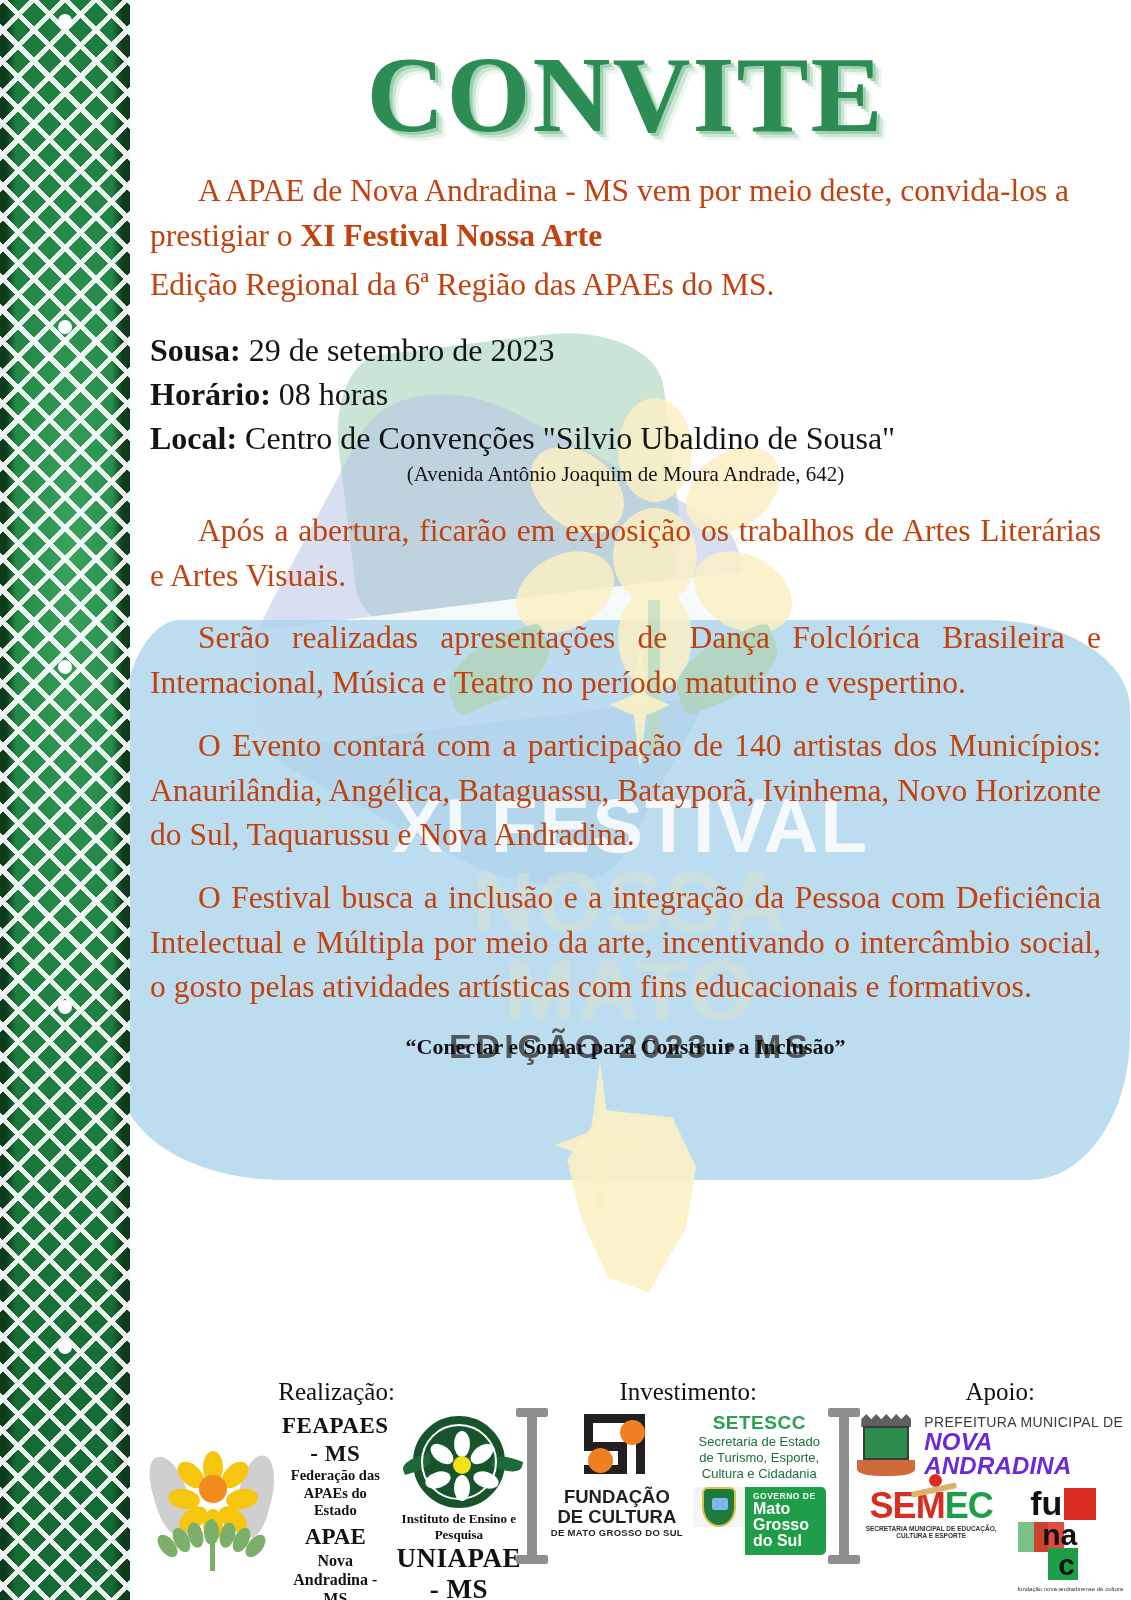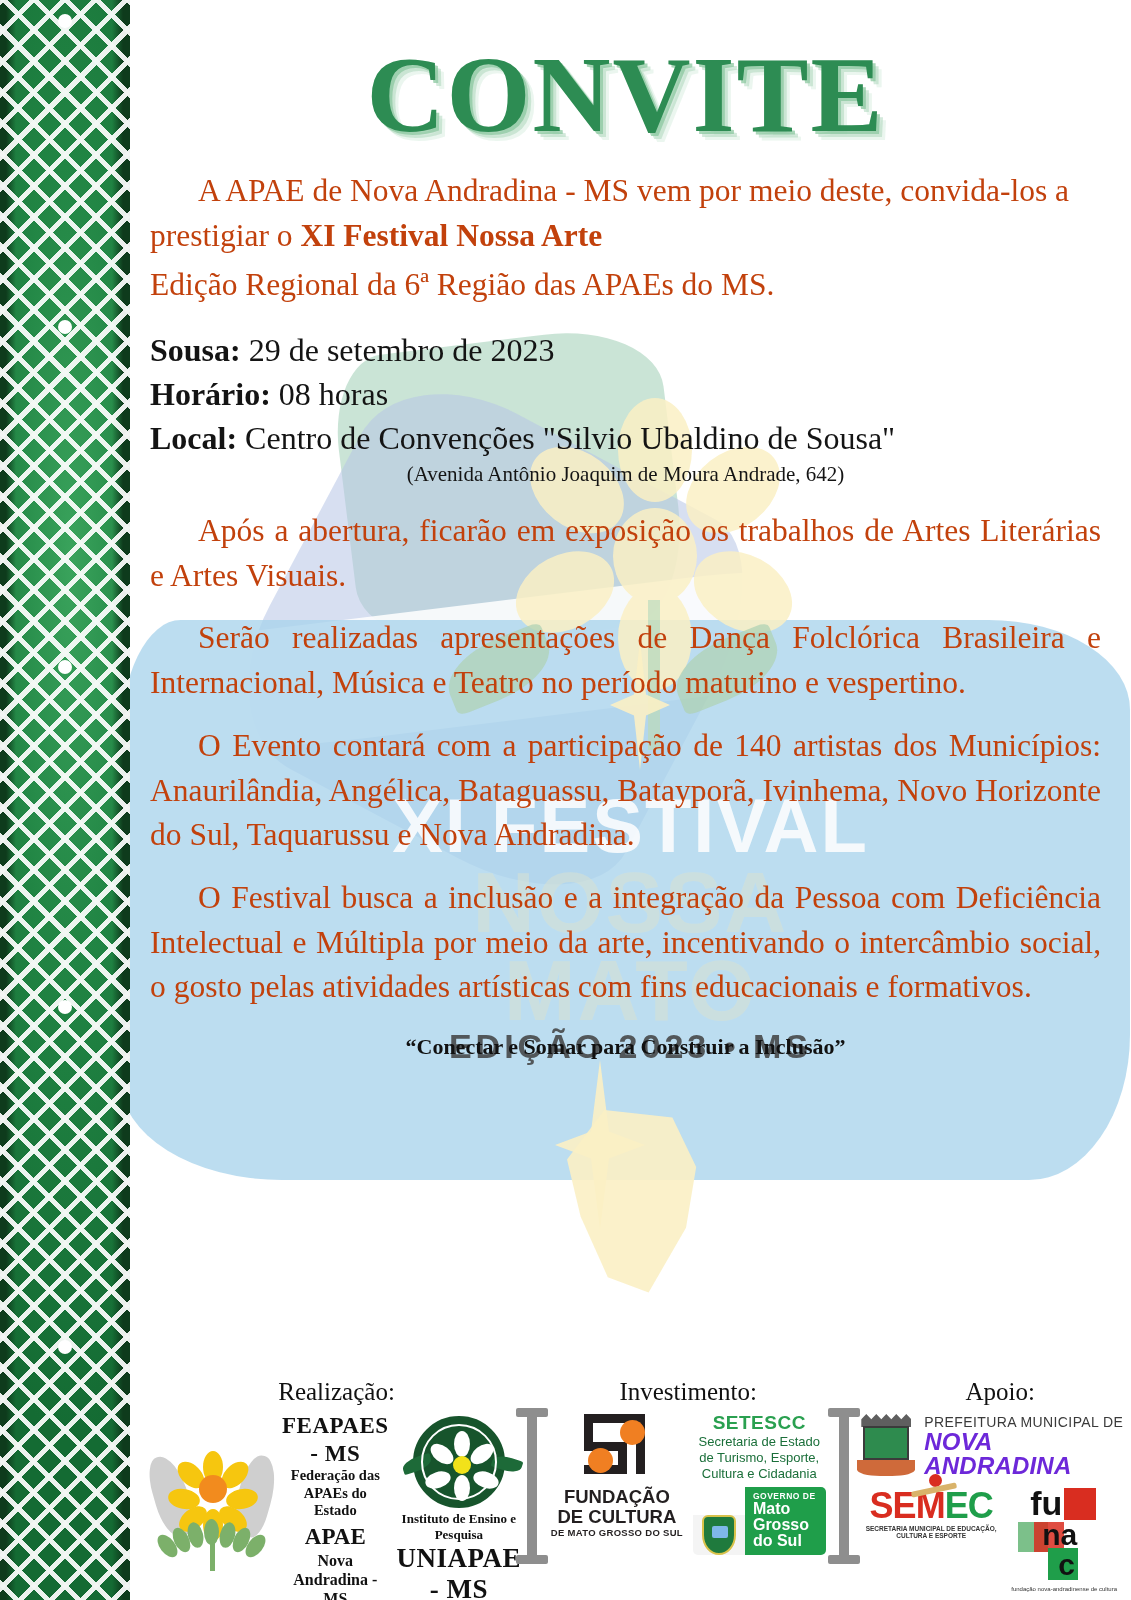--- a/index.html
+++ b/index.html
@@ -241,21 +241,21 @@
   .fc-mark{ position:relative; width:78px; height:72px; margin:0 auto 3px; }
   .fc-bar{ position:absolute; background:#231f20; }
   .fc-dot{ position:absolute; width:25px; height:25px; background:#f07f22; border-radius:50%; }
   .fc1{ font-size:18.5px; font-weight:bold; color:#231f20; line-height:1.08; font-family:"Liberation Sans", sans-serif; }
   .fc2{ font-size:9.5px; font-weight:bold; color:#231f20; font-family:"Liberation Sans", sans-serif; letter-spacing:.3px; }
 
   
   .logo-set{ text-align:center; }
   .set1{ font-size:19px; font-weight:bold; color:#2aa050; font-family:"Liberation Sans", sans-serif; letter-spacing:.5px; }
   .set2{ font-size:13px; color:#1b6f3a; line-height:1.22; font-family:"Liberation Sans", sans-serif; }
-  .gov-box{ display:flex; align-items:flex-end; margin-top:5px; border-radius:5px; overflow:hidden; }
+  .gov-box{ display:flex; align-items:flex-start; margin-top:5px; border-radius:5px; overflow:hidden; }
   .gov-crest{
     width:52px; background:#f4f4f4; display:flex; align-items:center; justify-content:center;
   }
   .crest{ width:34px; height:40px; background:#1f7a3d; border-radius:6px 6px 50% 50%; border:2px solid #d8c24a; position:relative; }
   .crest::after{ content:""; position:absolute; left:8px; top:9px; width:16px; height:12px; background:#7fb7e8; border-radius:2px; }
   .gov-green{ background:#1f9e4a; color:#fff; padding:4px 10px 5px 8px; text-align:left; font-family:"Liberation Sans", sans-serif; }
   .gv1{ font-size:8.5px; font-weight:bold; letter-spacing:.5px; }
   .gv2{ font-size:16px; font-weight:bold; line-height:1.02; }
 
   
@@ -270,21 +270,21 @@
   
   .logo-semec{ text-align:center; position:relative; width:136px; }
   .semec-word{ font-size:36px; font-weight:bold; font-family:"Liberation Sans", sans-serif; letter-spacing:-1px; line-height:1; }
   .sc-r{ color:#d92d20; } .sc-g{ color:#1f9e4a; }
   .semec-fig{ position:absolute; left:52px; top:-14px; width:38px; height:26px; }
   .semec-head{ position:absolute; left:14px; top:0; width:13px; height:13px; background:#d92d20; border-radius:50%; }
   .semec-pencil{ position:absolute; left:-4px; top:13px; width:46px; height:6px; background:#d9b36a; transform:rotate(-12deg); border-radius:2px; }
   .semec-sub{ font-size:6.5px; font-weight:bold; color:#333; font-family:"Liberation Sans", sans-serif; margin-top:1px; }
 
   
-  .logo-funac{ text-align:center; position:relative; width:118px; }
+  .logo-funac{ text-align:right; position:relative; width:118px; }
   .fn-grid{ position:relative; width:104px; height:96px; margin:0 auto; }
   .fn-sq{ position:absolute; }
   .fn-letter{ position:absolute; font-family:"Liberation Sans", sans-serif; font-weight:bold; color:#111; line-height:1; }
   .fn-sub{ font-size:6px; color:#333; font-family:"Liberation Sans", sans-serif; margin-top:2px; }
 </style>
 </head>
 <body>
 
 <div class="border-band">
   <div class="border-diamonds"></div>

